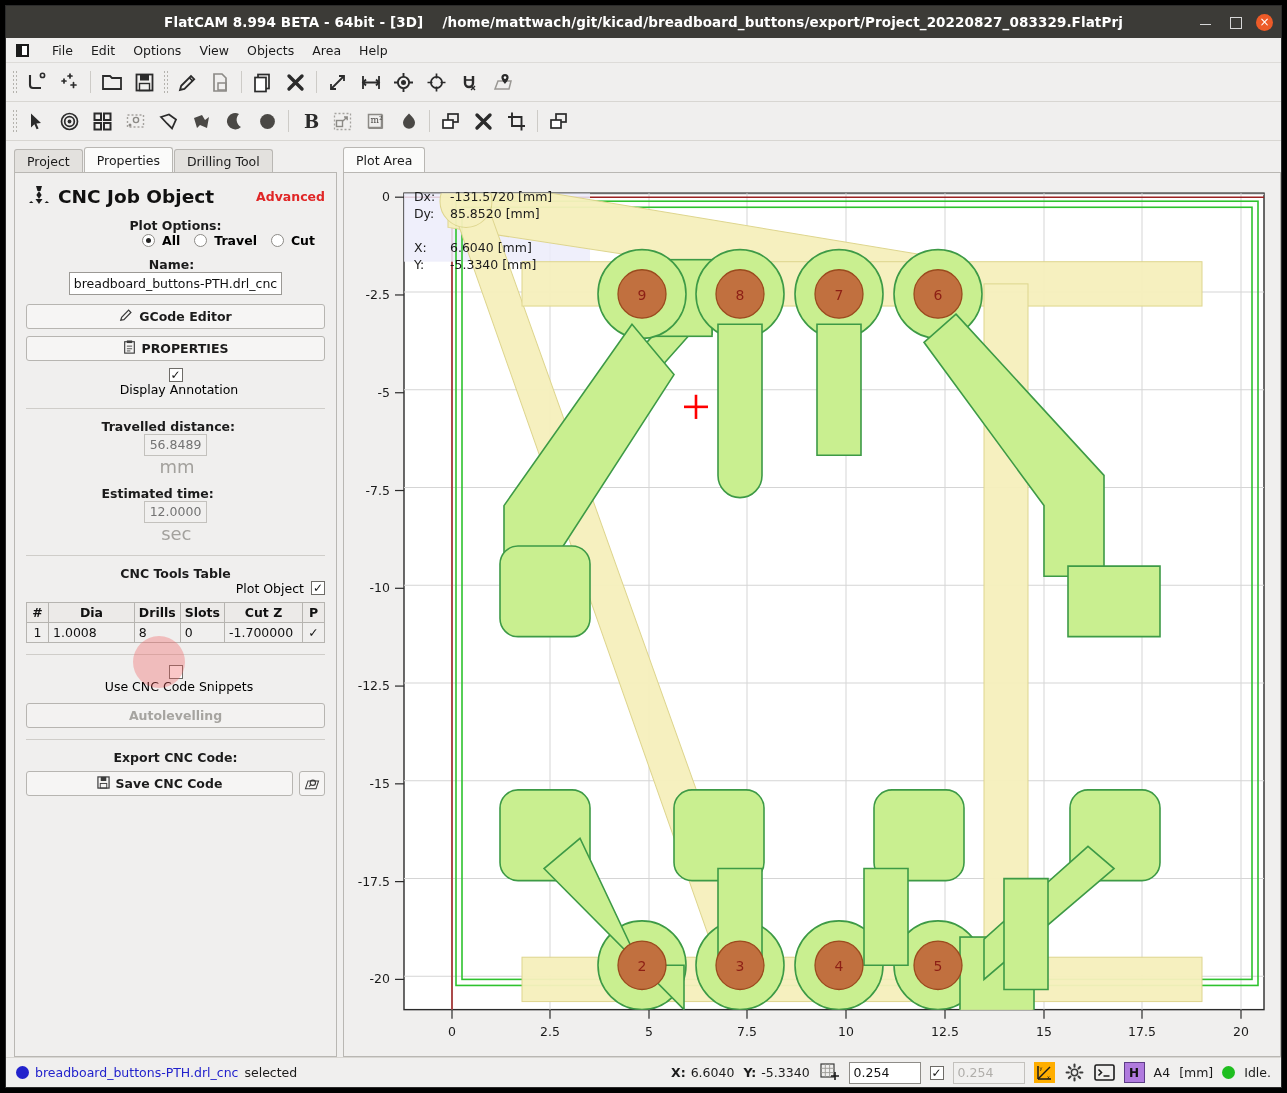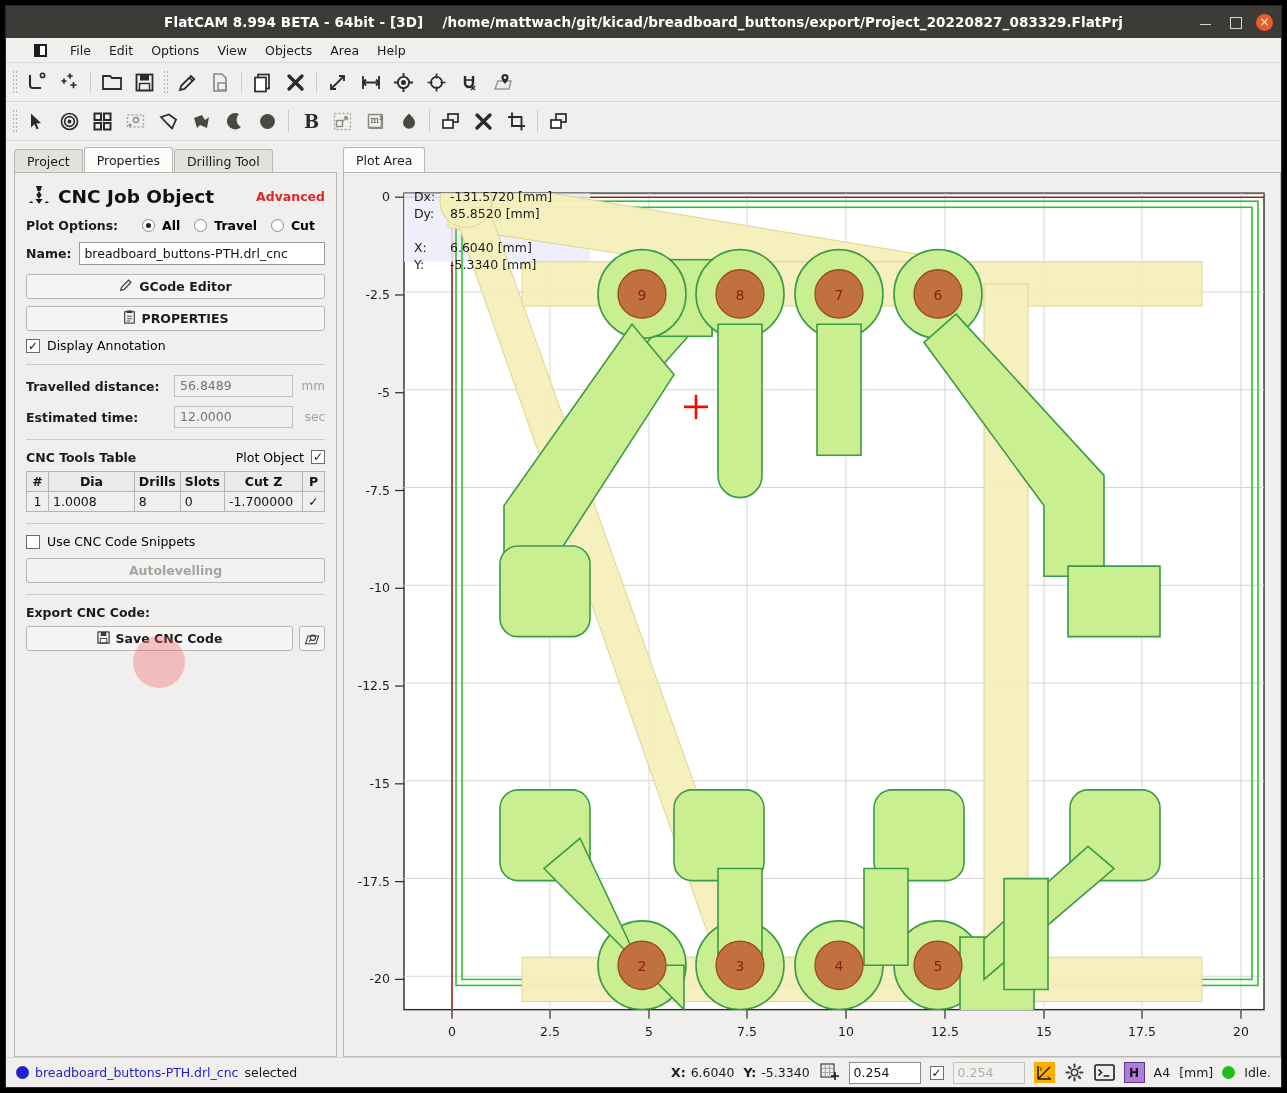--- a/index.html
+++ b/index.html
@@ -44,21 +44,21 @@
     width: 10px; height: 10px; border: 1px solid #d7d7d7;
   }
   .win-close {
     width: 17px; height: 17px; border-radius: 50%; background: #ed5b28;
     color: #fff; font-size: 12px; line-height: 17px; text-align: center;
     font-family: "DejaVu Sans", sans-serif;
   }
   
   .menubar {
     height: 25px; flex: 0 0 25px; background: #f0efee;
-    display: flex; align-items: center; padding-left: 28px;
+    display: flex; align-items: center; padding-left: 10px;
     border-bottom: 1px solid #dddbd8; font-size: 12.5px; color: #1b1b1b;
   }
   .menu-grip {
     width: 13px; height: 13px; border: 2px solid #1b1b1b; margin-right: 14px;
     position: relative; background: #fff;
   }
   .menu-grip::after {
     content: ""; position: absolute; left: 0; top: 0; bottom: 0; width: 4px;
     background: #1b1b1b;
   }
@@ -94,21 +94,21 @@
   }
   .tab.active { background: #fbfbfa; height: 26px; line-height: 26px; }
   .panel {
     flex: 1 1 auto; background: #f0efee; border: 1px solid #b9b7b3;
     margin-top: -1px; padding: 10px 11px; overflow: hidden; position: relative;
   }
   .obj-head { display: flex; align-items: center; margin-bottom: 9px; }
   .obj-icon { width: 26px; height: 26px; margin-right: 6px; }
   .obj-title { font-size: 18.5px; font-weight: bold; color: #111; }
   .obj-adv { margin-left: auto; color: #e02626; font-weight: bold; font-size: 12.5px; }
-  .row { display: flex; align-items: center; margin-bottom: 9px; font-size: 12.5px; }
+  .row { display: flex; align-items: center; margin-bottom: 9px; font-size: 12.5px; flex-direction: column; }
   .lbl { font-weight: bold; color: #1b1b1b; }
   .radio-group { margin-left: auto; display: flex; align-items: center; gap: 4px; }
   .radio {
     width: 13px; height: 13px; border-radius: 50%; border: 1px solid #8d8b87;
     background: #fff; position: relative; display: inline-block; cursor: pointer;
   }
   .radio.on::after {
     content: ""; position: absolute; left: 3px; top: 3px; width: 5px; height: 5px;
     border-radius: 50%; background: #222;
   }
@@ -128,21 +128,21 @@
   .chk {
     width: 14px; height: 14px; border: 1px solid #6e6c68; background: #fff;
     display: inline-flex; align-items: center; justify-content: center;
     font-size: 12px; color: #111; line-height: 1; cursor: pointer; flex: 0 0 14px;
   }
   .hr { height: 1px; background: #cfcdc9; margin: 11px 0 10px 0; }
   .fld {
     height: 22px; background: #f1f0ef; border: 1px solid #c3c1bd;
     font-size: 12.5px; color: #737373; padding: 0 5px; line-height: 20px;
   }
-  .unit { width: 32px; text-align: right; color: #a3a19d; font-size: 12px; }
+  .unit { width: 32px; text-align: right; color: #a3a19d; font-size: 18px; }
   table.tools {
     width: 100%; border-collapse: collapse; font-size: 12.5px; margin-top: 6px;
   }
   table.tools th, table.tools td {
     border: 1px solid #b6b4b0; padding: 2px 4px; color: #111;
   }
   table.tools th { background: #eceae8; font-weight: bold; text-align: center; }
   table.tools td.c { text-align: center; }
   .click-dot {
     position: absolute; width: 52px; height: 52px; border-radius: 50%;

